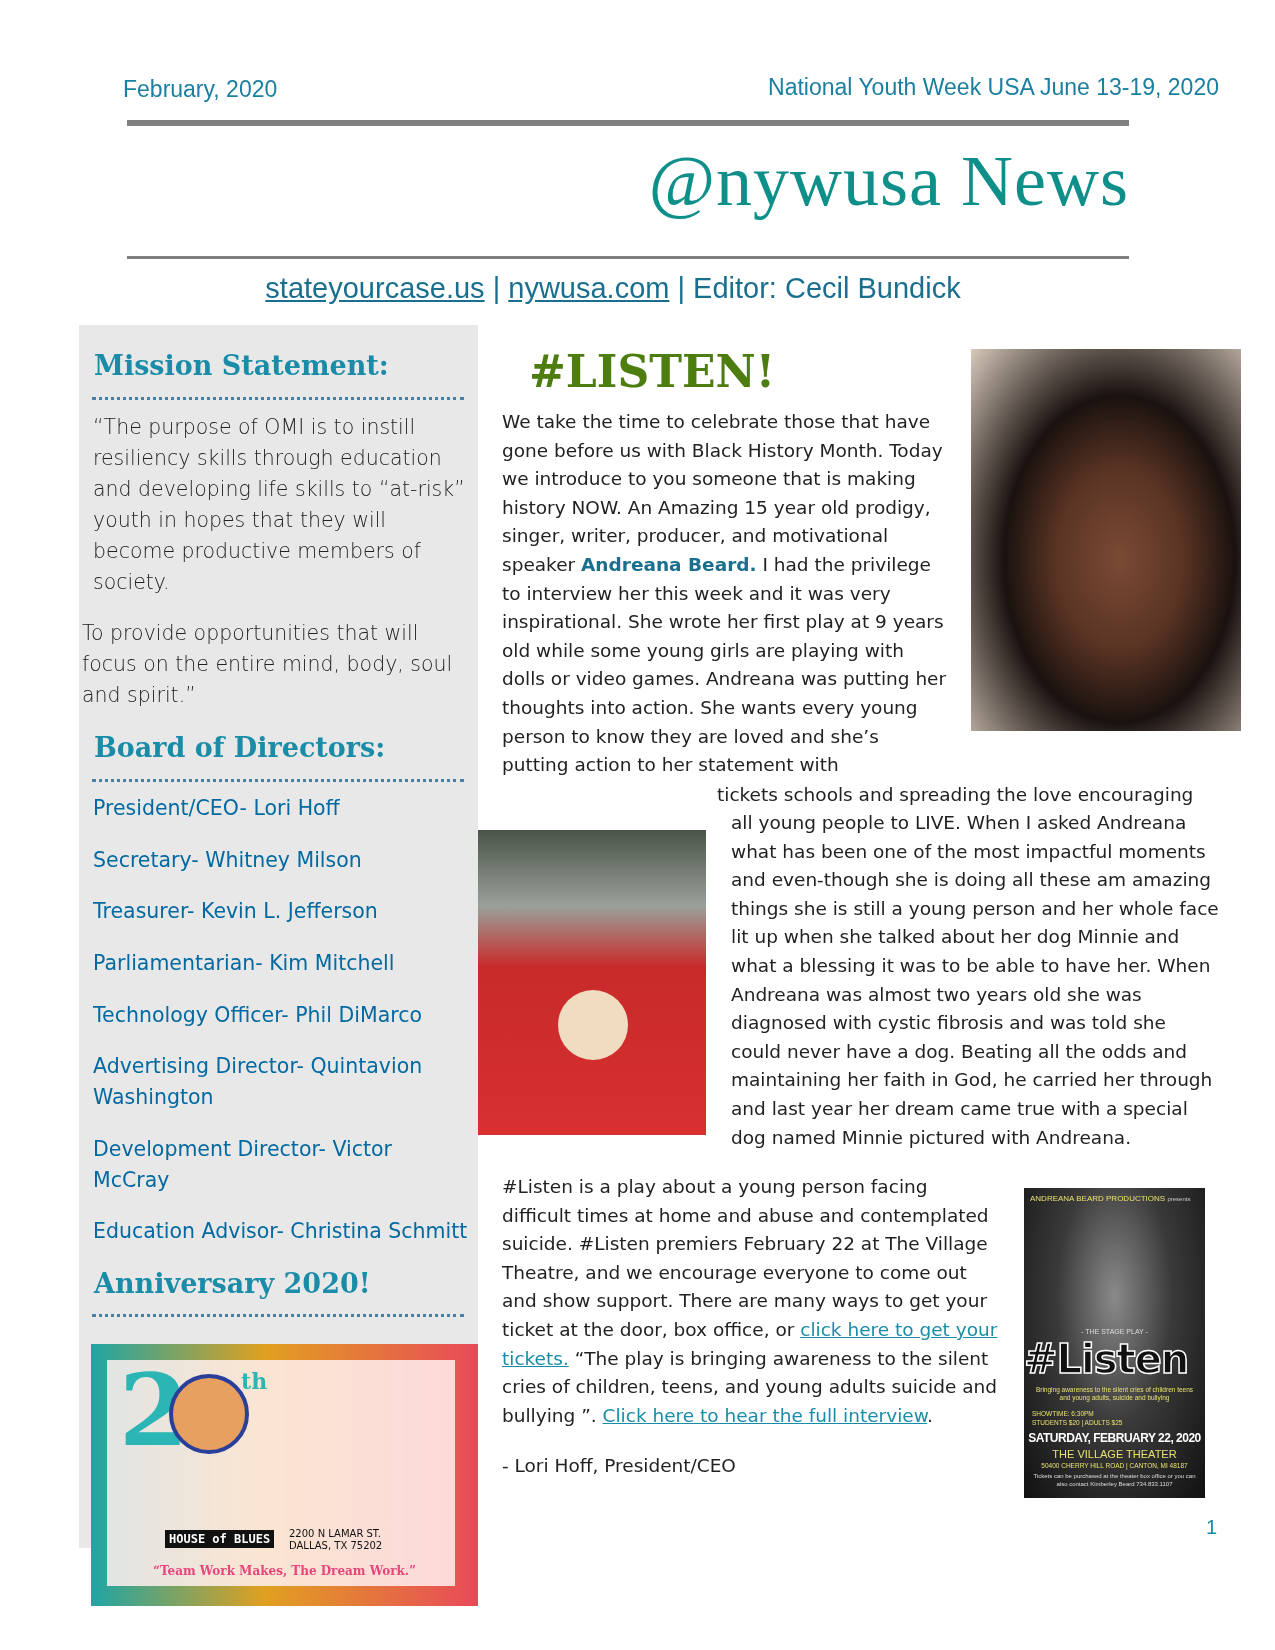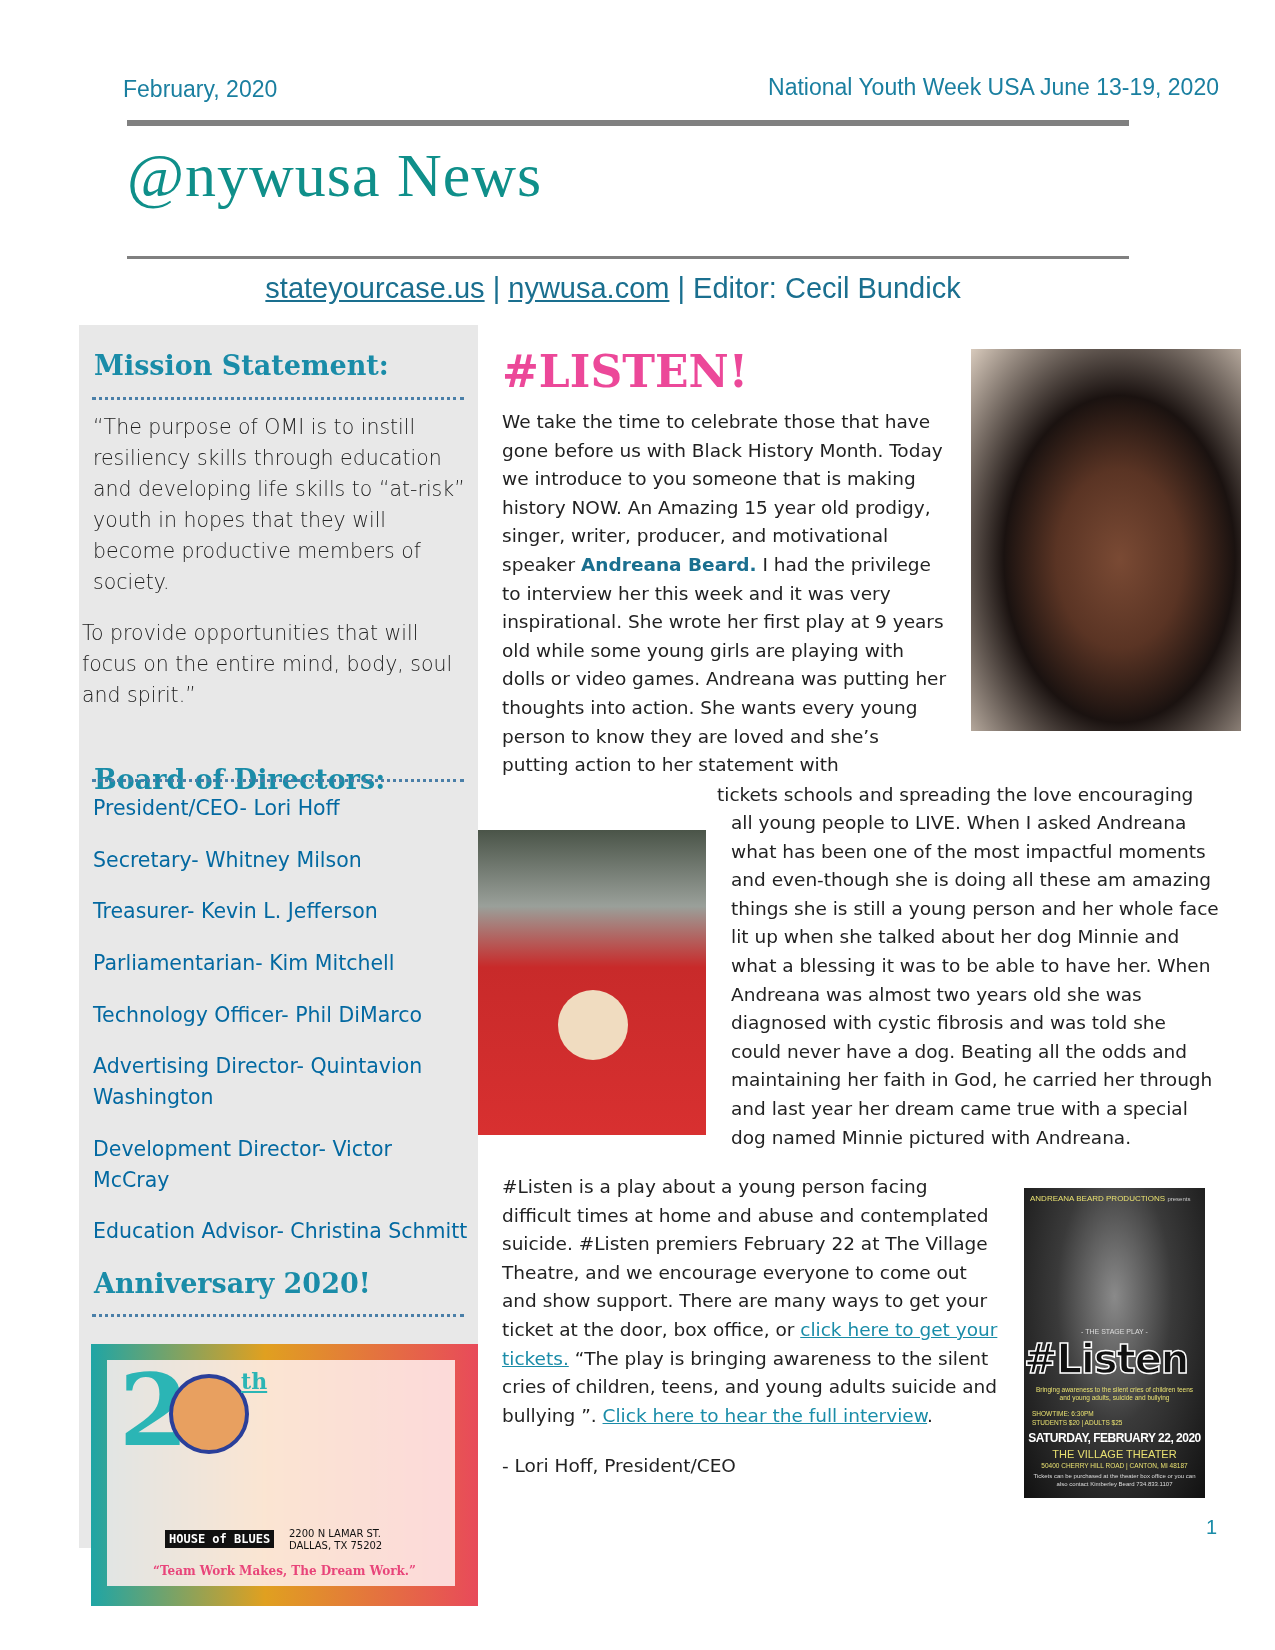--- a/index.html
+++ b/index.html
@@ -1,29 +1,29 @@
 <!DOCTYPE html>
 <html><head>
 <meta charset="utf-8">
 <style>
   html,body{margin:0;padding:0;background:#fff;}
   body{width:1275px;height:1650px;position:relative;overflow:hidden;font-family:"DejaVu Sans",sans-serif;color:#222;}
   .abs{position:absolute;}
   .topline{font-family:"Liberation Sans",sans-serif;font-size:23px;color:#1a7fa0;}
   .rule-thick{background:#808080;height:6px;}
   .rule-thin{background:#808080;height:3px;}
-  .masthead{font-family:"Liberation Serif",serif;font-size:62px;color:#0f8f8a;text-align:left;letter-spacing:1px;}
+  .masthead{font-family:"Liberation Serif",serif;font-size:72px;color:#0f8f8a;text-align:right;letter-spacing:1px;}
   .links{font-family:"Liberation Sans",sans-serif;font-size:29px;color:#1a6f8f;text-align:center;}
   .links a{color:#1a6f8f;text-decoration:underline;}
   .sidebar{background:#e8e8e8;}
   .side-h{font-family:"DejaVu Serif",serif;font-weight:bold;font-size:27px;color:#1a8ca8;}
   .dots{border-bottom:3px dotted #4a7fa8;height:0;}
   .side-p{font-family:"DejaVu Sans",sans-serif;font-size:20.5px;line-height:31px;color:#222;font-weight:300;}
   .board-item{font-family:"DejaVu Sans",sans-serif;font-size:20.5px;line-height:31px;color:#0369a1;}
-  .article-h{font-family:"DejaVu Serif",serif;font-weight:bold;font-size:44px;color:#ec4899;}
+  .article-h{font-family:"DejaVu Serif",serif;font-weight:bold;font-size:44px;color:#4d7c0f;margin-left:27px;}
   .body-t{font-family:"DejaVu Sans",sans-serif;font-size:18.5px;line-height:28.6px;color:#222;}
   .body-t b{color:#1a6f8f;}
   .body-t a{color:#1a8ca8;text-decoration:underline;}
   .photo{overflow:hidden;}
   .pagenum{font-family:"Liberation Sans",sans-serif;font-size:20px;color:#1a8ca8;}
 </style>
 </head>
 <body>
 
 <div class="abs topline" style="left:123px;top:76px;">February, 2020</div>
@@ -34,39 +34,39 @@
 <div class="abs links" style="left:112px;top:272px;width:1002px;">
   <a>stateyourcase.us</a><span> | </span><a>nywusa.com</a><span> | Editor: Cecil Bundick</span>
 </div>
 
 <div class="abs sidebar" style="left:79px;top:325px;width:399px;height:1223px;"></div>
 <div class="abs side-h" style="left:94px;top:350px;">Mission Statement:</div>
 <div class="abs dots" style="left:92px;top:397px;width:372px;"></div>
 <div class="abs side-p" style="left:93px;top:412px;width:380px;">“The purpose of OMI is to instill resiliency skills through education and developing life skills to “at-risk” youth in hopes that they will become productive members of society.</div>
 <div class="abs side-p" style="left:82px;top:618px;width:380px;">To provide opportunities that will focus on the entire mind, body, soul and spirit.”</div>
 
-<div class="abs side-h" style="left:94px;top:732px;margin-top:32px;">Board of Directors:</div>
+<div class="abs side-h" style="left:94px;top:732px;">Board of Directors:</div>
 <div class="abs dots" style="left:92px;top:779px;width:372px;"></div>
 <div class="abs board-item" style="left:93px;top:793px;width:380px;">President/CEO- Lori Hoff</div>
 <div class="abs board-item" style="left:93px;top:845px;width:380px;">Secretary- Whitney Milson</div>
 <div class="abs board-item" style="left:93px;top:896px;width:380px;">Treasurer- Kevin L. Jefferson</div>
 <div class="abs board-item" style="left:93px;top:948px;width:380px;">Parliamentarian- Kim Mitchell</div>
 <div class="abs board-item" style="left:93px;top:1000px;width:380px;">Technology Officer- Phil DiMarco</div>
 <div class="abs board-item" style="left:93px;top:1051px;width:345px;">Advertising Director- Quintavion Washington</div>
 <div class="abs board-item" style="left:93px;top:1134px;width:320px;">Development Director- Victor McCray</div>
 <div class="abs board-item" style="left:93px;top:1216px;width:390px;white-space:nowrap;">Education Advisor- Christina Schmitt</div>
 
 <div class="abs side-h" style="left:94px;top:1268px;">Anniversary 2020!</div>
 <div class="abs dots" style="left:92px;top:1314px;width:372px;"></div>
 
 <div class="abs photo" style="left:91px;top:1344px;width:387px;height:262px;background:linear-gradient(90deg,#1fa5a5 0%,#e0a020 45%,#e84a5a 100%);">
   <div class="abs" style="left:16px;top:16px;width:348px;height:226px;background:rgba(255,240,240,0.86);"></div>
   <div class="abs" style="left:28px;top:16px;font-family:'DejaVu Serif',serif;font-weight:bold;font-size:100px;color:#2bb5b5;line-height:100px;">2</div>
   <div class="abs" style="left:78px;top:30px;width:72px;height:72px;border-radius:50%;background:#e8a060;border:4px solid #2a3f9a;"></div>
-  <div class="abs" style="left:150px;top:24px;font-family:'DejaVu Serif',serif;font-weight:bold;font-size:22px;color:#2bb5b5;text-decoration:underline;">th</div>
+  <div class="abs" style="left:150px;top:24px;font-family:'DejaVu Serif',serif;font-weight:bold;font-size:22px;color:#2bb5b5;">th</div>
   <div class="abs" style="left:74px;top:186px;background:#111;color:#fff;font-family:'DejaVu Sans Mono',monospace;font-weight:bold;font-size:12px;padding:2px 4px;">HOUSE of BLUES</div>
   <div class="abs" style="left:198px;top:184px;font-family:'DejaVu Sans',sans-serif;font-size:10px;line-height:12px;color:#111;">
     <div>2200 N LAMAR ST.</div>
     <div>DALLAS, TX 75202</div>
   </div>
   <div class="abs" style="left:0;top:220px;width:387px;text-align:center;font-family:'DejaVu Serif',serif;font-weight:bold;font-size:12px;color:#e8457a;">“Team Work Makes, The Dream Work.”</div>
 </div>
 
 <div class="abs article-h" style="left:502px;top:346px;">#LISTEN!</div>
 

